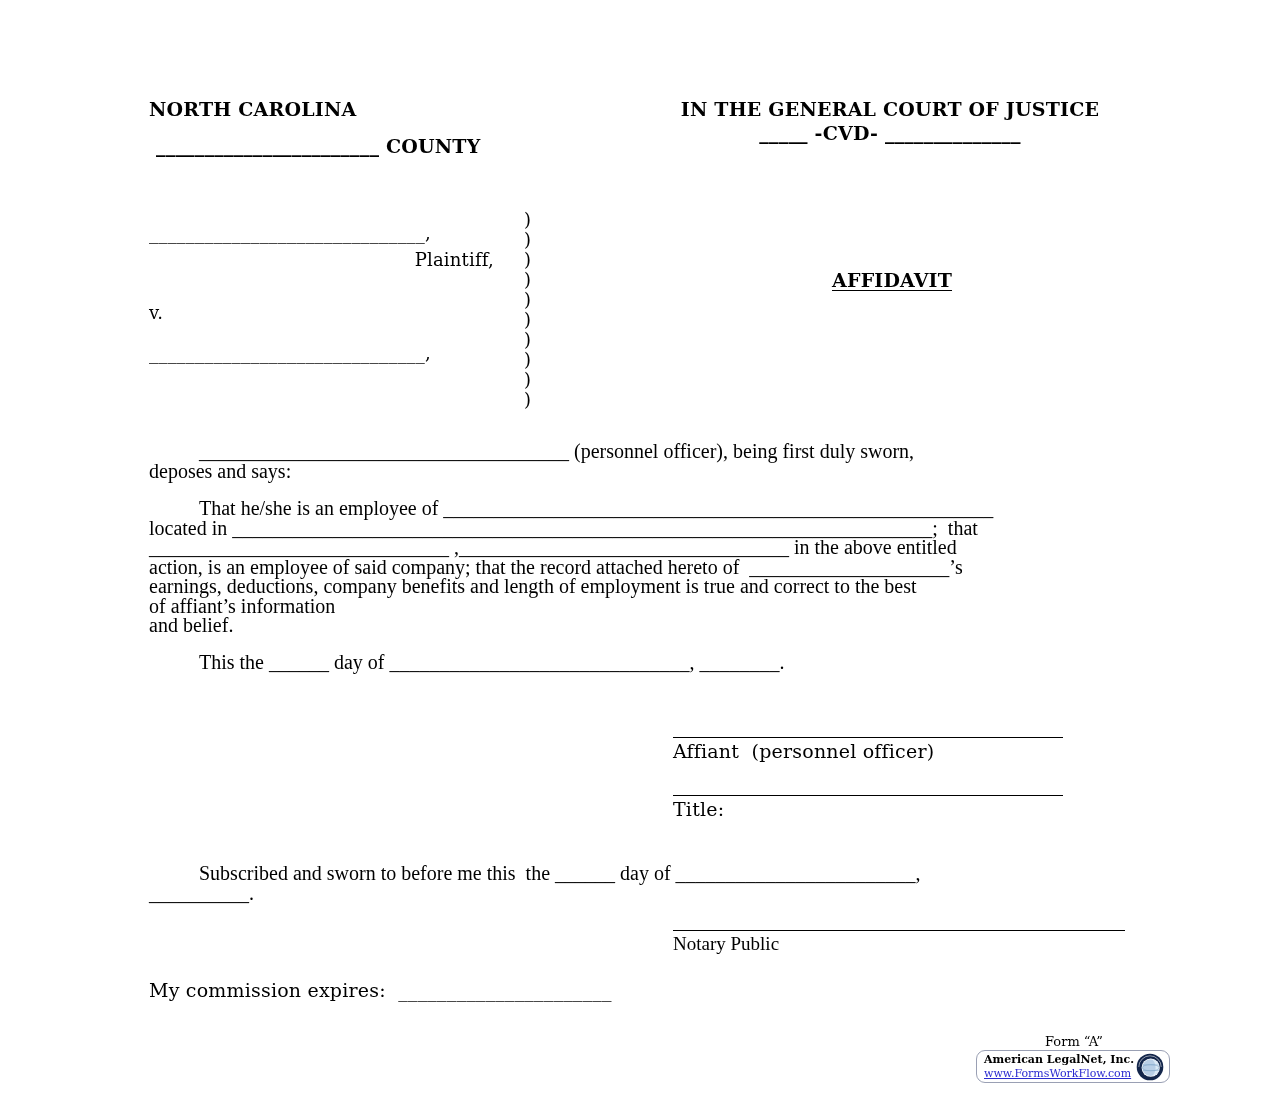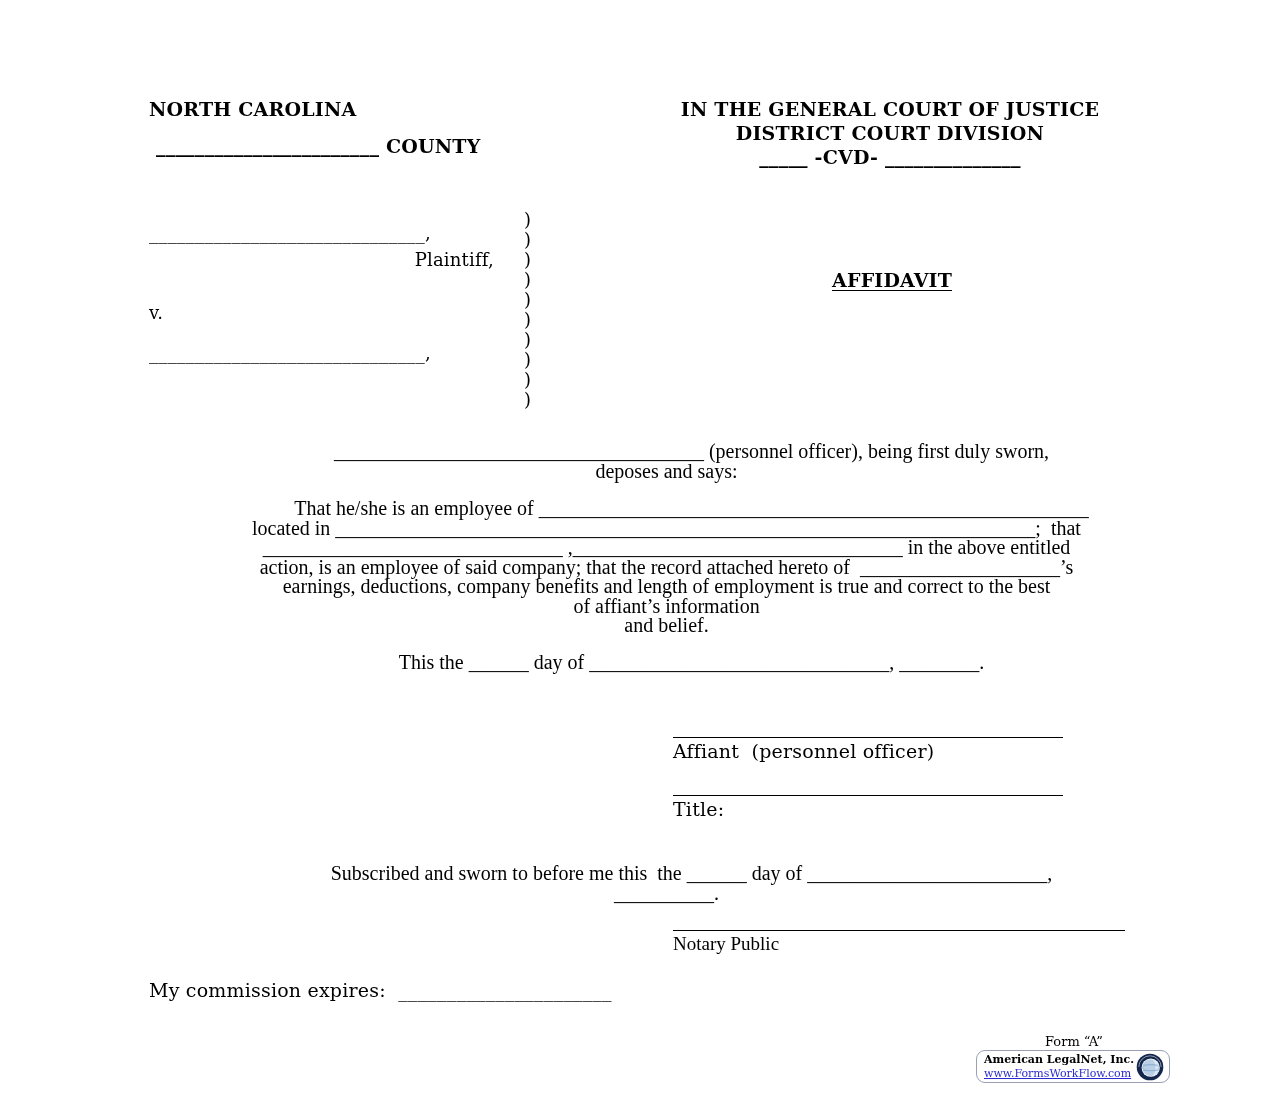--- a/index.html
+++ b/index.html
@@ -105,21 +105,20 @@
     text-decoration: underline;
     text-underline-offset: 3px;
   }
 
   
   .para {
     position: absolute;
     font-size: 20px;
     line-height: 19.5px;
     white-space: pre-wrap;
-    text-align: center;
   }
   #para-intro {
     left: 149px;
     top: 442px;
     width: 1035px;
   }
   #para-employee {
     left: 149px;
     top: 499px;
     width: 1035px;
@@ -222,21 +221,20 @@
 <body>
 
 <div class="page">
 
   <div class="wide" id="header-left-state">NORTH CAROLINA</div>
 
   <div class="wide" id="header-left-county">_______________________ COUNTY</div>
 
   <div class="wide" id="header-right">
     <span class="hr-line">IN THE GENERAL COURT OF JUSTICE</span>
-    <span class="hr-line">DISTRICT COURT DIVISION</span>
     <span class="hr-line">_____ -CVD- ______________</span>
   </div>
 
   <div id="caption" class="wide">
 
     <div class="cap-row">
       <span class="cap-left">______________________________,</span>
       <span class="cap-paren">)</span>
     </div>
 

